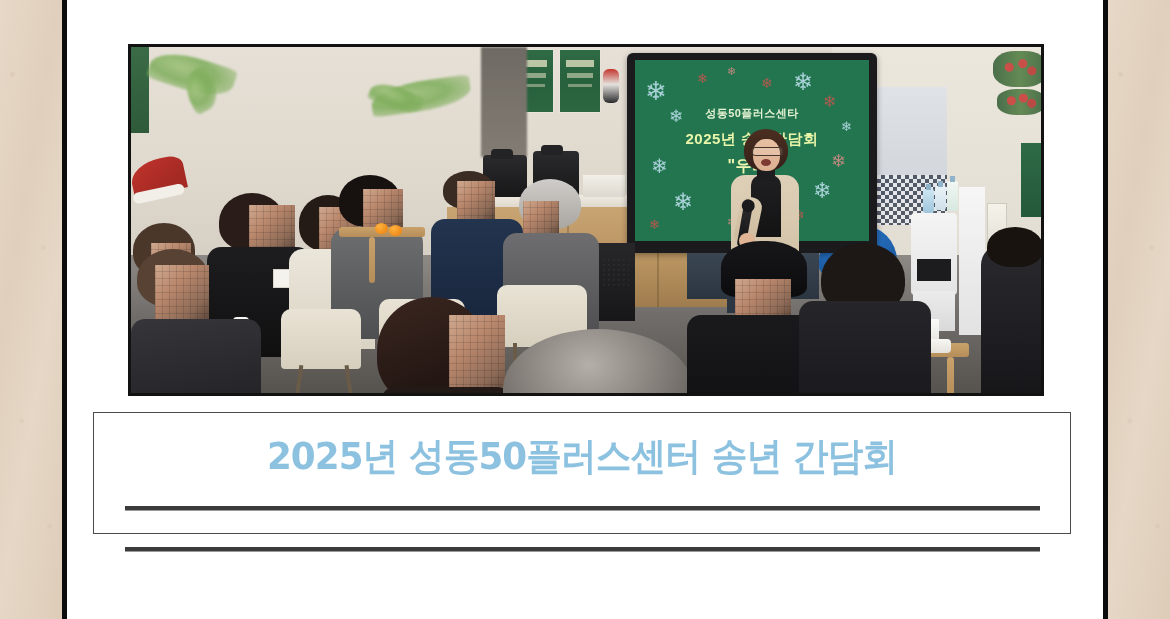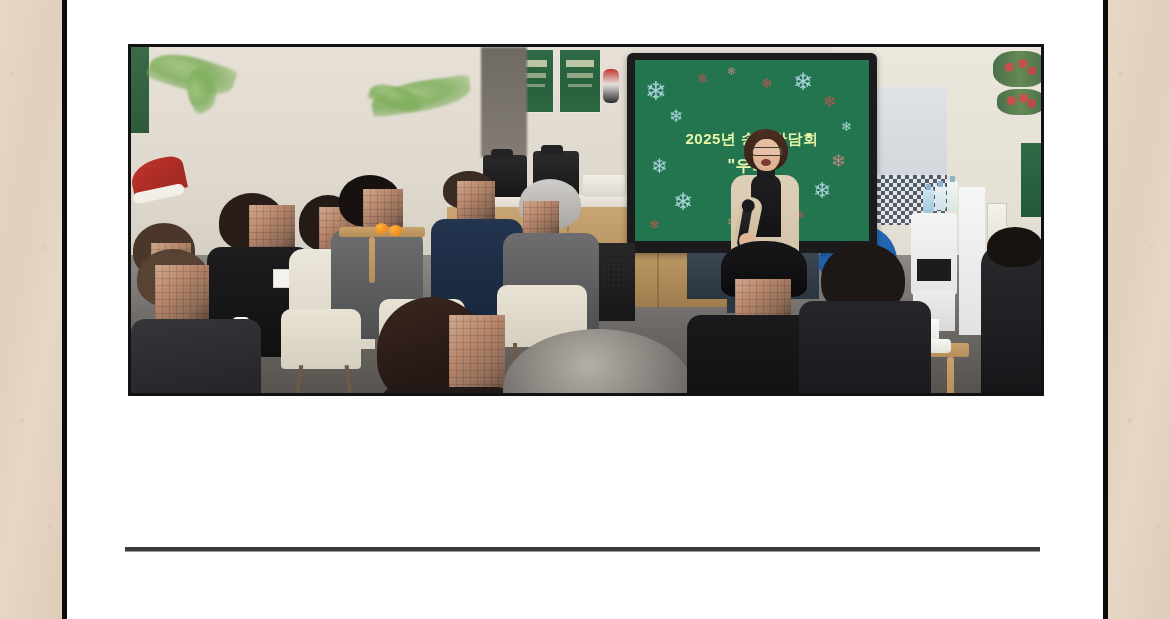--- a/index.html
+++ b/index.html
@@ -616,20 +616,21 @@
           <span class="snowflake sf-red" style="left:188px; top:34px;  font-size:16px;">❄</span>
           <span class="snowflake sf-pale" style="left:206px; top:60px;  font-size:13px;">❄</span>
           <span class="snowflake sf-pink" style="left:196px; top:92px;  font-size:18px;">❄</span>
           <span class="snowflake sf-pale" style="left:178px; top:120px; font-size:22px;">❄</span>
           <span class="snowflake sf-red" style="left:158px; top:148px; font-size:14px;">❄</span>
           <span class="snowflake sf-pale" style="left:16px;  top:96px;  font-size:20px;">❄</span>
           <span class="snowflake sf-pale" style="left:38px;  top:130px; font-size:24px;">❄</span>
           <span class="snowflake sf-red" style="left:14px;  top:158px; font-size:13px;">❄</span>
           <span class="snowflake sf-pink" style="left:92px;  top:156px; font-size:12px;">❄</span>
 
+          <div class="tv-line tv-line-1">성동50플러스센타</div>
           <div class="tv-line tv-line-2">2025년 송년간담회</div>
           <div class="tv-line tv-line-3">"우리"</div>
         </div>
       </div>
       <div class="tv-stand"></div>
       <div class="tv-pole"></div>
 
       <div class="person">
         <div class="spk-body"></div>
         <div class="spk-turtleneck"></div>
@@ -748,16 +749,20 @@
         <div class="torso" style="left:668px; top:254px; width:132px; height:146px; background:linear-gradient(180deg,#26262a 0%,#141418 100%);"></div>
       </div>
 
       <div class="person">
         <div class="torso" style="left:850px; top:198px; width:66px; height:160px; background:linear-gradient(180deg,#2a2a2e 0%,#151518 100%); border-radius:20px 0 0 0;"></div>
         <div class="hair" style="left:856px; top:180px; width:56px; height:40px; background:#18130f;"></div>
       </div>
     </div>
   </div>
 
+  <div id="caption-box">
+    <div id="caption-title">2025년 성동50플러스센터 송년 간담회</div>
+    <div id="caption-rule"></div>
+  </div>
 
   <div id="bottom-rule"></div>
 
 </div>
 
 </body></html>

